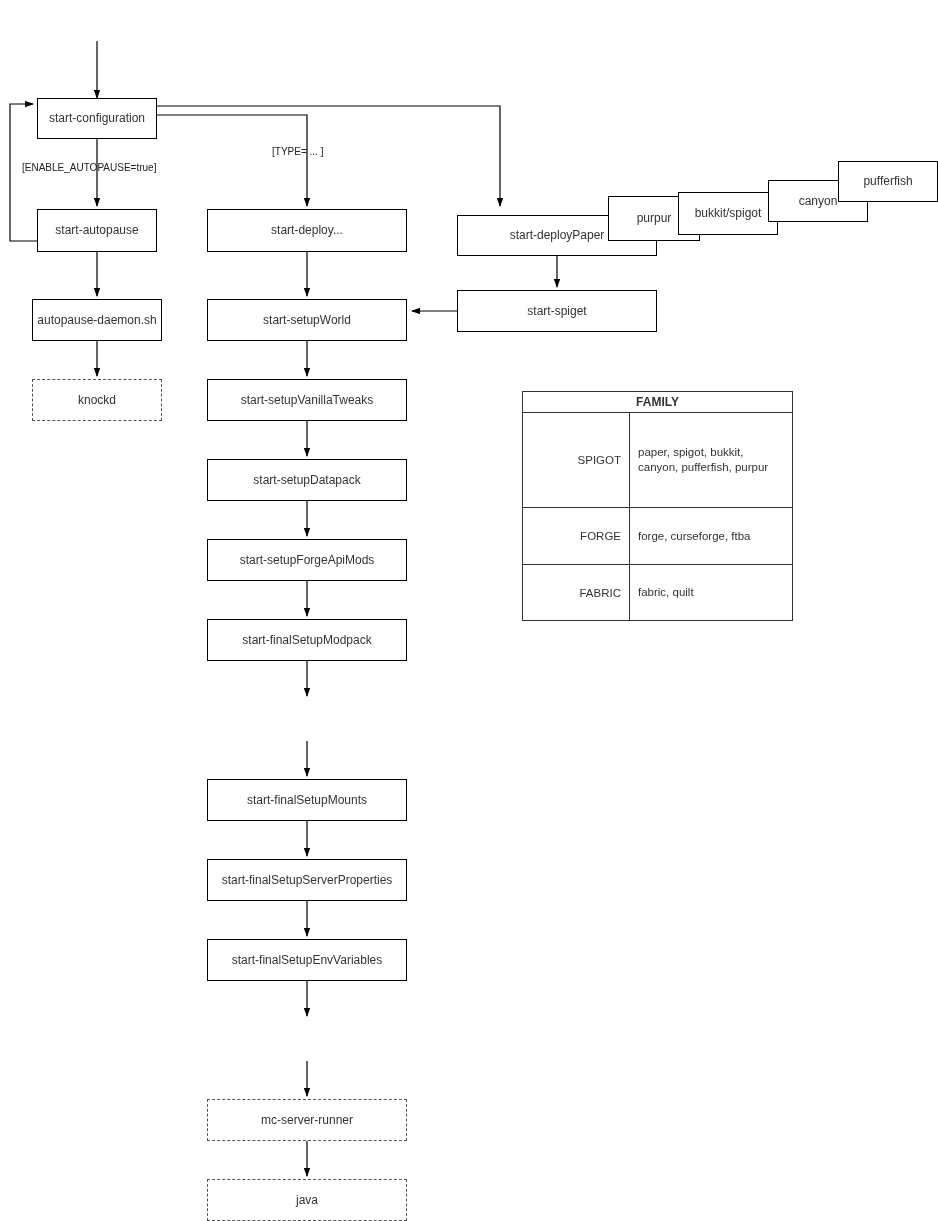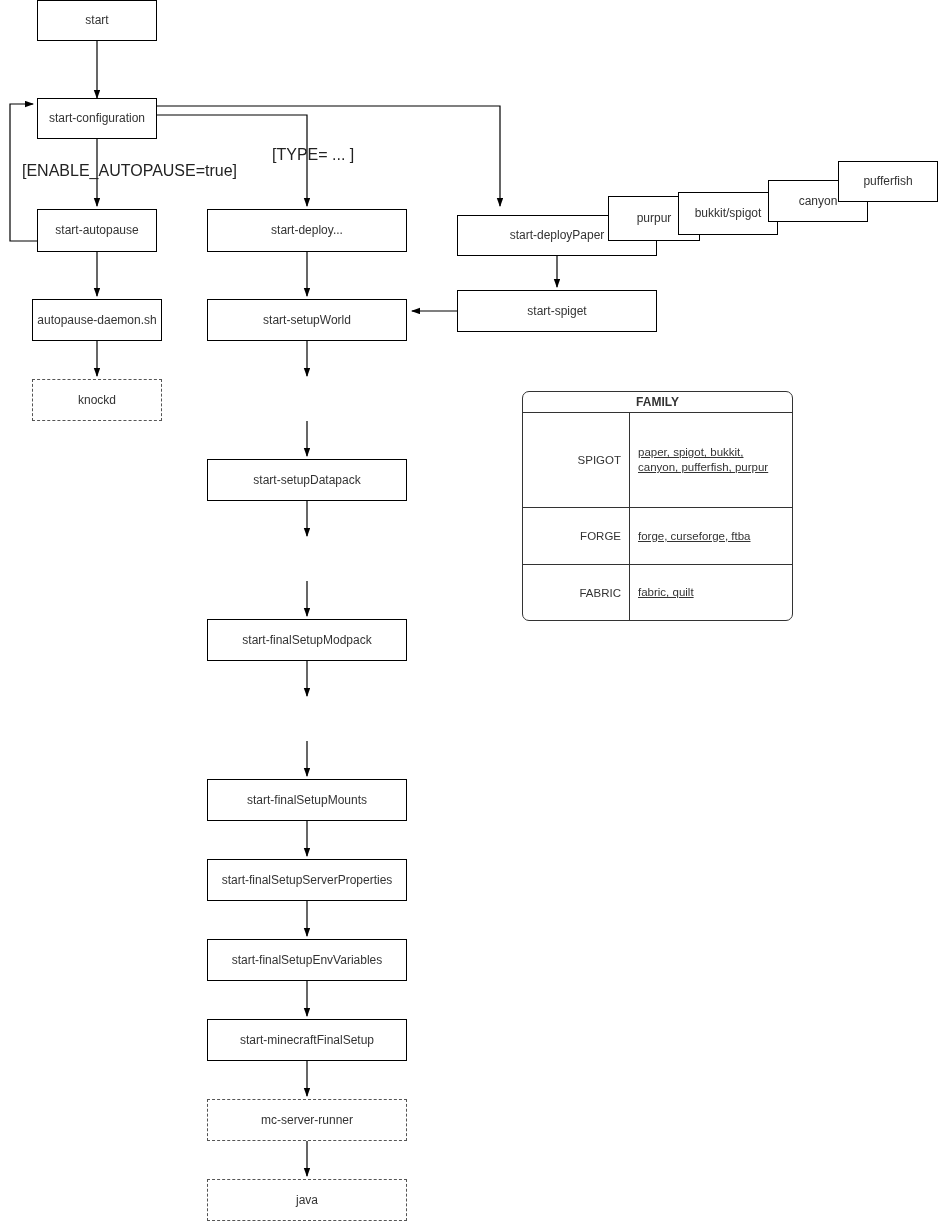--- a/index.html
+++ b/index.html
@@ -38,21 +38,21 @@
     text-align: center;
     line-height: 1.25;
     padding: 2px 4px;
     z-index: 5;
   }
   .node.dashed {
     border: 1.6px dashed #555555;
   }
   .edge-label {
     position: absolute;
-    font-size: 16px;
+    font-size: 10px;
     color: #222222;
     white-space: nowrap;
     z-index: 6;
   }
   
   .legend {
     position: absolute;
     box-sizing: border-box;
     border: 1px solid #333333;
     background: #ffffff;
@@ -81,21 +81,20 @@
   }
   .legend td.fam {
     text-align: right;
     width: 90px;
     border-left: none;
   }
   .legend td.mem {
     text-align: left;
     line-height: 1.3;
     border-right: none;
-    text-decoration: underline;
   }
   .legend tr:last-child td { border-bottom: none; }
 </style>
 </head>
 <body>
 
 <div id="canvas">
 
   <svg class="edges" viewBox="0 0 938 1221">
     <defs>
@@ -132,21 +131,20 @@
       <path d="M307,661 L307,696" marker-end="url(#arrow)"></path>
       <path d="M307,741 L307,776" marker-end="url(#arrow)"></path>
       <path d="M307,821 L307,856" marker-end="url(#arrow)"></path>
       <path d="M307,901 L307,936" marker-end="url(#arrow)"></path>
       <path d="M307,981 L307,1016" marker-end="url(#arrow)"></path>
       <path d="M307,1061 L307,1096" marker-end="url(#arrow)"></path>
       <path d="M307,1141 L307,1176" marker-end="url(#arrow)"></path>
     </g>
   </svg>
 
-  <div class="node" style="left:37px;  top:0px;    width:120px; height:41px;">start</div>
 
   <div class="node" style="left:37px;  top:98px;   width:120px; height:41px;">start-configuration</div>
 
   <div class="node" style="left:37px;  top:209px;  width:120px; height:43px;">start-autopause</div>
 
   <div class="node" style="left:32px;  top:299px;  width:130px; height:42px;">autopause-daemon.sh</div>
 
   <div class="node dashed" style="left:32px; top:379px; width:130px; height:42px;">knockd</div>
 
   <div class="node" style="left:207px; top:209px;  width:200px; height:43px;">start-deploy...</div>
@@ -158,44 +156,45 @@
   <div class="node" style="left:678px; top:192px;  width:100px; height:43px; z-index:7;">bukkit/spigot</div>
 
   <div class="node" style="left:768px; top:180px;  width:100px; height:42px; z-index:8;">canyon</div>
 
   <div class="node" style="left:838px; top:161px;  width:100px; height:41px; z-index:9;">pufferfish</div>
 
   <div class="node" style="left:457px; top:290px;  width:200px; height:42px;">start-spiget</div>
 
   <div class="node" style="left:207px; top:299px;  width:200px; height:42px;">start-setupWorld</div>
 
+  <div class="node" style="left:207px; top:379px;  width:200px; height:42px;">start-setupVanillaTweaks</div>
 
   <div class="node" style="left:207px; top:459px;  width:200px; height:42px;">start-setupDatapack</div>
 
+  <div class="node" style="left:207px; top:539px;  width:200px; height:42px;">start-setupForgeApiMods</div>
 
   <div class="node" style="left:207px; top:619px;  width:200px; height:42px;">start-finalSetupModpack</div>
 
 
   <div class="node" style="left:207px; top:779px;  width:200px; height:42px;">start-finalSetupMounts</div>
 
   <div class="node" style="left:207px; top:859px;  width:200px; height:42px;">start-finalSetupServerProperties</div>
 
   <div class="node" style="left:207px; top:939px;  width:200px; height:42px;">start-finalSetupEnvVariables</div>
 
-  <div class="node" style="left:207px; top:1019px; width:200px; height:42px;">start-minecraftFinalSetup</div>
 
   <div class="node dashed" style="left:207px; top:1099px; width:200px; height:42px;">mc-server-runner</div>
 
   <div class="node dashed" style="left:207px; top:1179px; width:200px; height:42px;">java</div>
 
   <div class="edge-label" style="left:22px; top:162px;">[ENABLE_AUTOPAUSE=true]</div>
 
   <div class="edge-label" style="left:272px; top:146px;">[TYPE= ... ]</div>
 
-  <div class="legend" style="left:522px; top:391px; width:271px; height:230px;border-radius:7px;">
+  <div class="legend" style="left:522px; top:391px; width:271px; height:230px;">
     <table>
       <thead>
         <tr>
           <th colspan="2">FAMILY</th>
         </tr>
       </thead>
       <tbody>
         <tr>
           <td class="fam">SPIGOT</td>
           <td class="mem">paper, spigot, bukkit, canyon, pufferfish, purpur</td>

